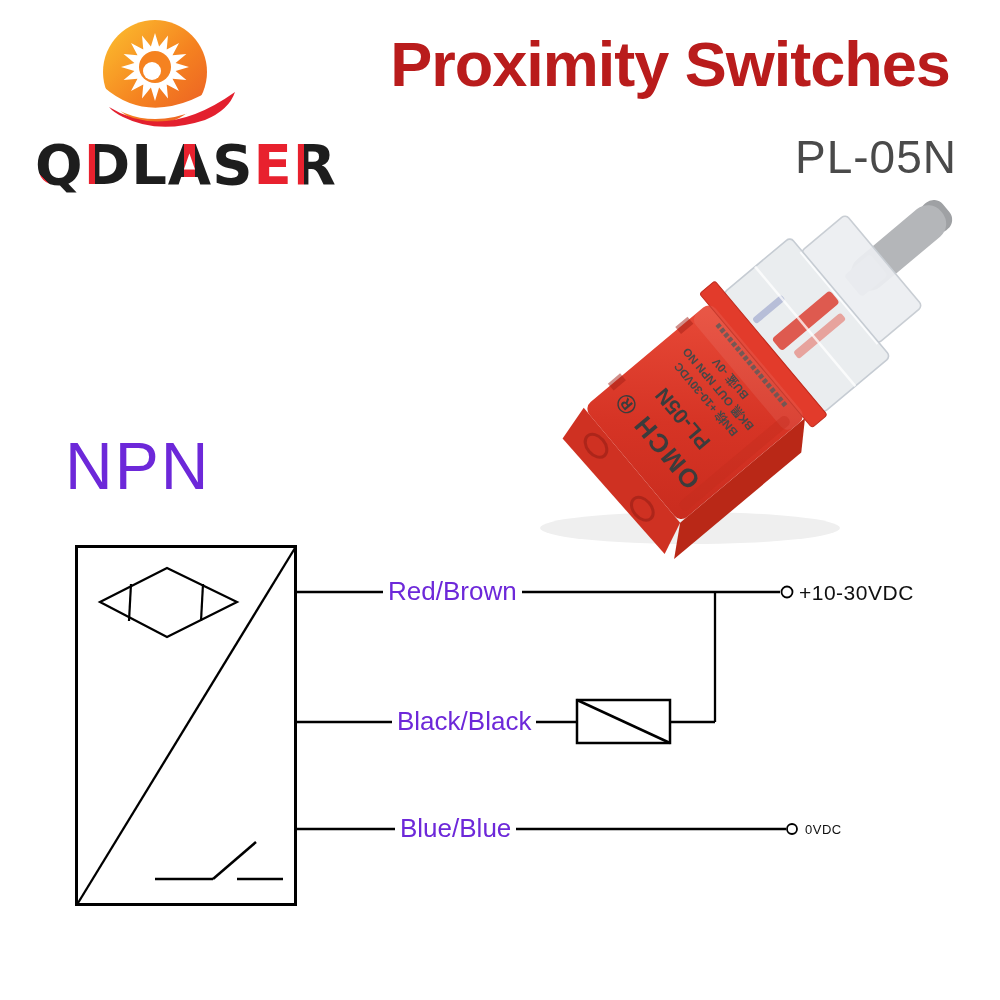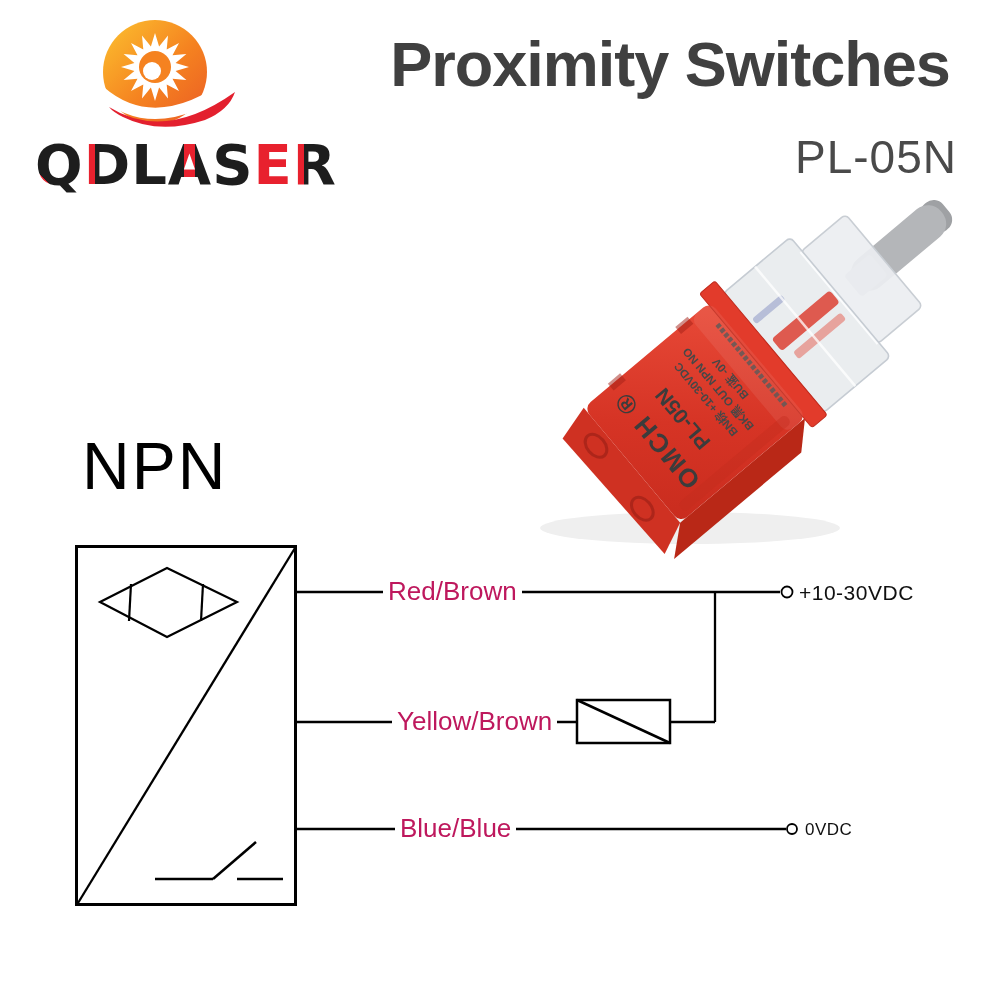--- a/index.html
+++ b/index.html
@@ -5,21 +5,21 @@
   html,body{margin:0;padding:0;}
   body{
     width:1000px;height:1000px;position:relative;background:#ffffff;overflow:hidden;
     font-family:"Liberation Sans","DejaVu Sans",sans-serif;
   }
   .abs{position:absolute;}
 
   
   #page-title{
     left:340px;top:28px;width:660px;text-align:center;
-    font-size:63px;font-weight:bold;color:#404040;letter-spacing:-1px;
+    font-size:63px;font-weight:bold;color:#b91c1c;letter-spacing:-1px;
   }
   #model-number{
     left:640px;top:130px;width:340px;text-align:right;padding-right:23px;box-sizing:border-box;
     font-size:46px;color:#4a4a4a;letter-spacing:1px;
   }
 
   
   #logo-icon{left:95px;top:20px;}
   #logo-wordmark{
     left:26px;top:132px;width:320px;display:flex;justify-content:center;
@@ -32,37 +32,37 @@
   .lq{background:linear-gradient(225deg,#1d1d1d 0 76%,#e8212e 76%);}
   .ld{background:linear-gradient(90deg,#e8212e 0 24%,#1d1d1d 24%);}
   .la{background:linear-gradient(90deg,#1d1d1d 0 36%,#e8212e 36% 62%,#1d1d1d 62%);}
   .lr{background:linear-gradient(90deg,#e8212e 0 24%,#1d1d1d 24%);}
   .grad{color:#1d1d1d;}
   @supports ((-webkit-background-clip:text)){
     .grad{color:transparent;-webkit-background-clip:text;background-clip:text;}
   }
 
   
-  #npn-label{left:82px;top:428px;font-size:66px;color:#000000;letter-spacing:2px;}
+  #npn-label{left:65px;top:428px;font-size:66px;color:#6d28d9;letter-spacing:2px;}
   #sensor-symbol-box{
     left:75px;top:545px;width:222px;height:361px;border:3px solid #000;box-sizing:border-box;
   }
   #diagram-svg{left:0;top:0;width:1000px;height:1000px;pointer-events:none;}
 
   .wire-label{
-    background:#ffffff;color:#be185d;font-size:26px;line-height:1;
+    background:#ffffff;color:#6d28d9;font-size:26px;line-height:1;
     padding:3px 5px;transform:translateY(-54%);white-space:nowrap;
   }
   #wire-label-positive{left:383px;top:592px;}
   #wire-label-output{left:392px;top:722px;}
   #wire-label-negative{left:395px;top:829px;}
 
   .terminal-label{color:#101010;line-height:1;transform:translateY(-50%);white-space:nowrap;text-align:center;}
   #terminal-positive{left:799px;top:592px;font-size:21px;letter-spacing:.5px;}
-  #terminal-negative{left:805px;top:829px;font-size:17px;letter-spacing:.5px;}
+  #terminal-negative{left:805px;top:829px;font-size:13px;letter-spacing:.5px;}
 </style>
 </head>
 <body>
 
 <svg id="logo-icon" class="abs" width="142" height="116" viewBox="0 0 142 116">
   <defs>
     <linearGradient id="discGrad" x1="0" y1="0" x2="1" y2="1">
       <stop offset="0" stop-color="#fcc22f"></stop>
       <stop offset="0.55" stop-color="#f58220"></stop>
       <stop offset="1" stop-color="#ea5b24"></stop>
@@ -170,17 +170,17 @@
       <rect x="577" y="700" width="93" height="43" fill="#ffffff"></rect>
       <line x1="577" y1="700" x2="670" y2="743"></line>
     </g>
 
     <circle cx="787" cy="592" r="5.5" fill="#ffffff" stroke-width="1.8"></circle>
     <circle cx="792" cy="829" r="5" fill="#ffffff" stroke-width="1.8"></circle>
   </g>
 </svg>
 
 <div id="wire-label-positive" class="abs wire-label">Red/Brown</div>
-<div id="wire-label-output" class="abs wire-label">Yellow/Brown</div>
+<div id="wire-label-output" class="abs wire-label">Black/Black</div>
 <div id="wire-label-negative" class="abs wire-label">Blue/Blue</div>
 
 <div id="terminal-positive" class="abs terminal-label">+10-30VDC</div>
 <div id="terminal-negative" class="abs terminal-label">0VDC</div>
 
 </body></html>

